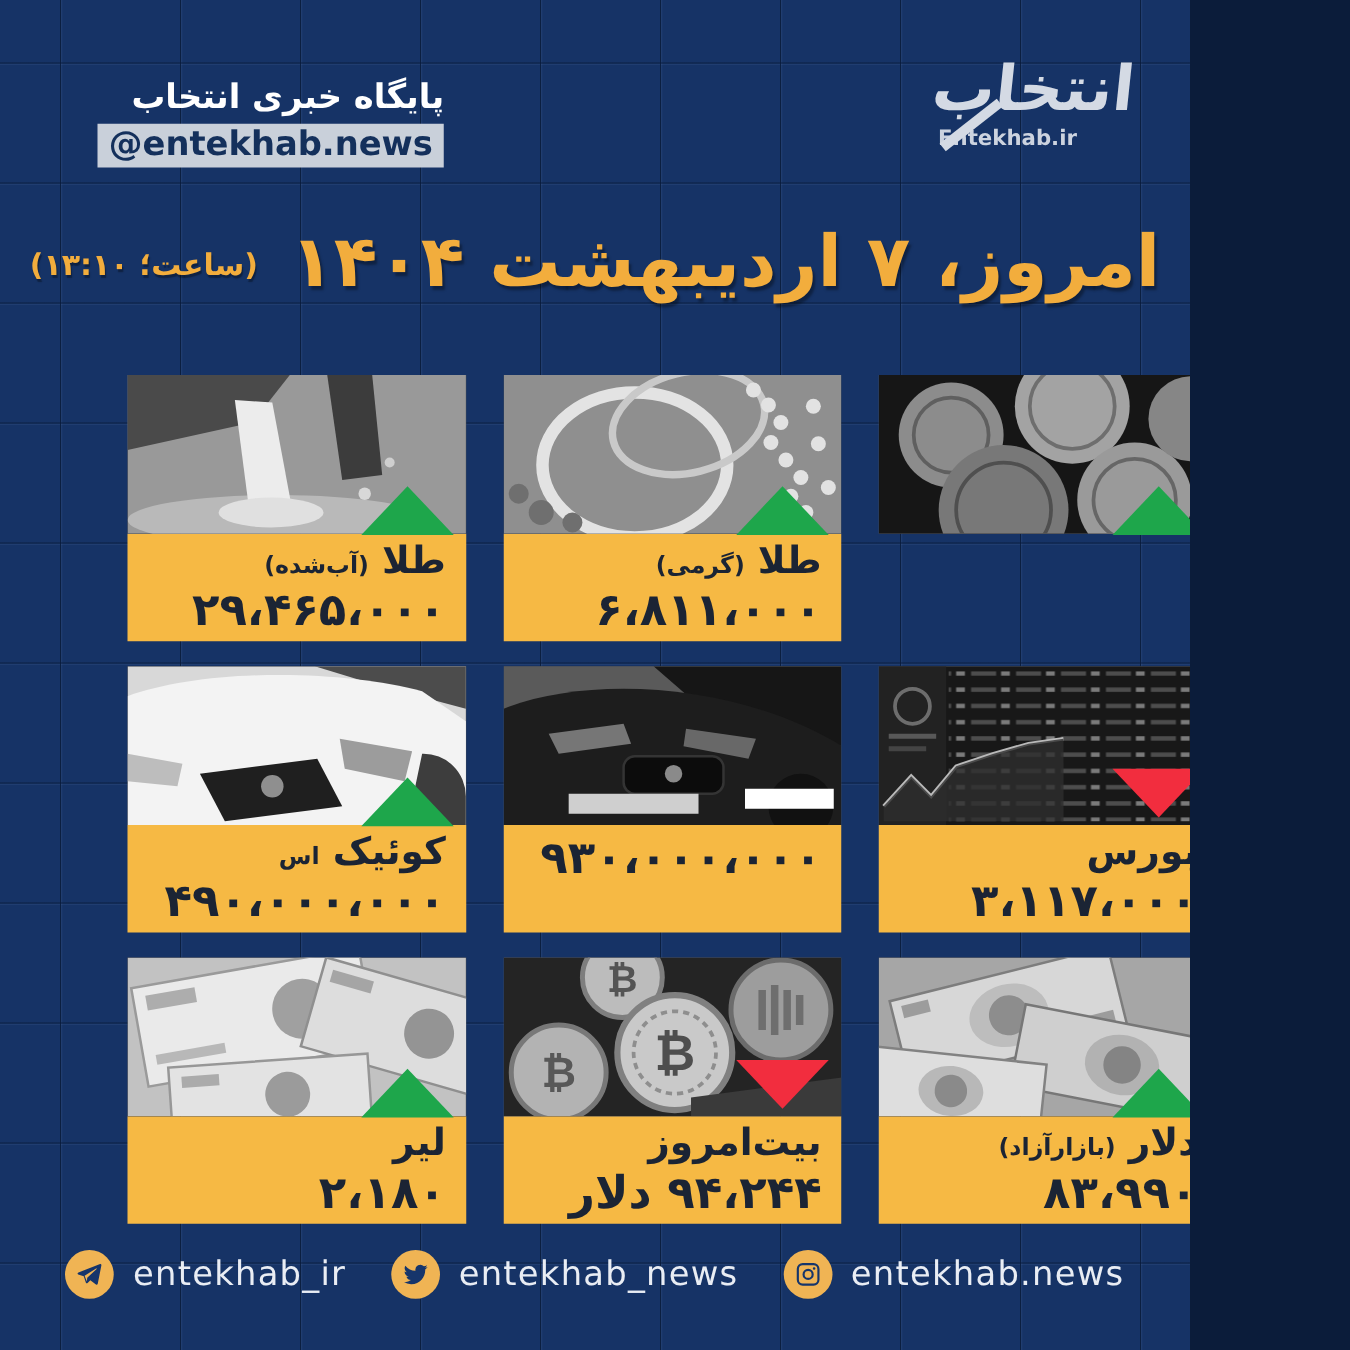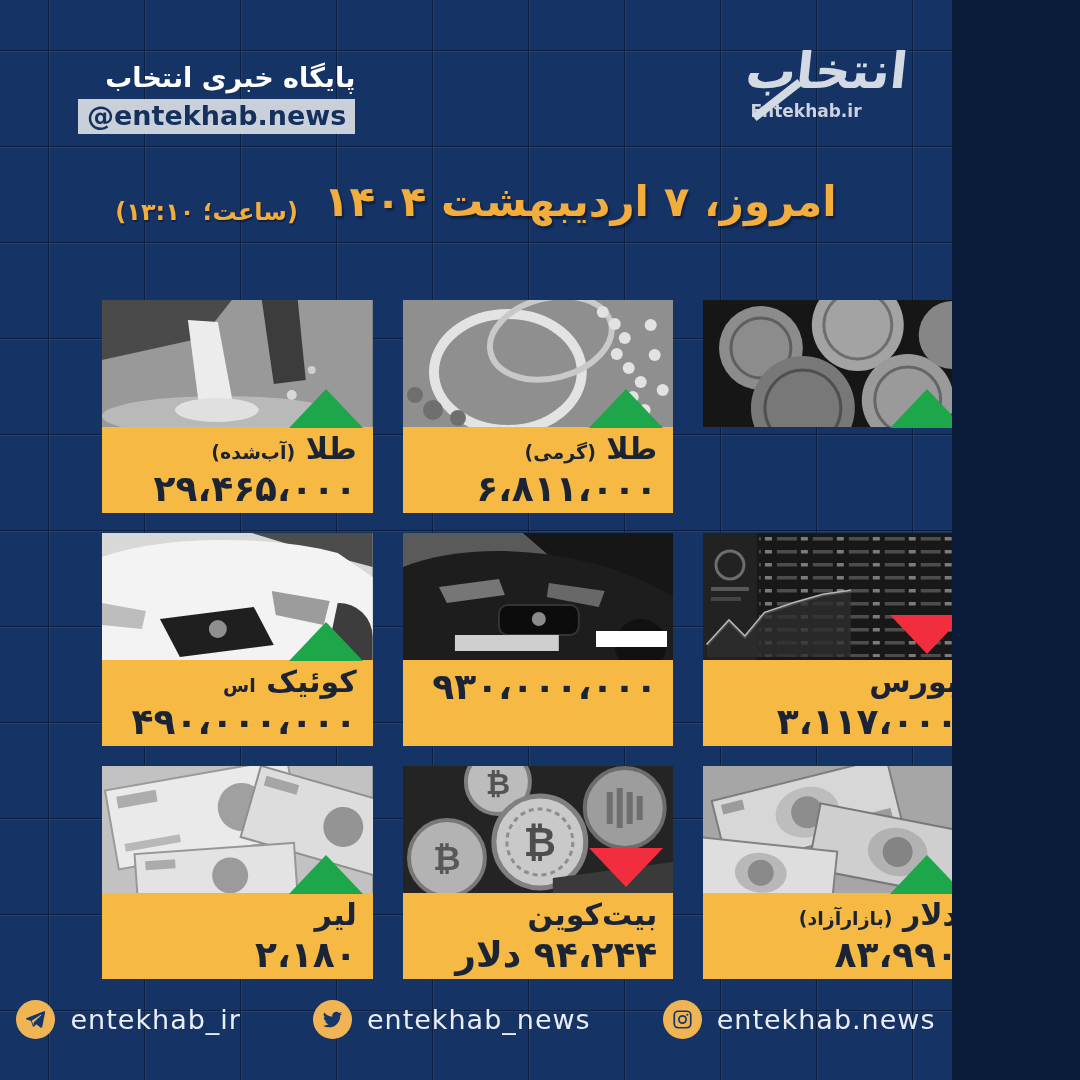--- a/index.html
+++ b/index.html
@@ -22,21 +22,21 @@
     font-weight:bold;font-size:27px;padding:1px 9px 3px 9px;margin-top:6px;}
   .logo-block{position:absolute;right:86px;top:44px;width:120px;text-align:center;}
   .logo-fa{font-size:50px;font-weight:bold;color:#d4dae4;line-height:1.1;
     transform:skewX(-6deg);display:inline-block;}
   .logo-slash{position:absolute;left:2px;top:52px;width:58px;height:8px;background:#d4dae4;
     transform:rotate(-38deg);}
   .logo-en{font-size:17px;font-weight:bold;color:#ccd3df;margin-top:2px;}
   
   .title-row{position:absolute;left:0;right:0;top:178px;display:flex;direction:rtl;
     justify-content:center;align-items:flex-start;gap:26px;}
-  .title-main{font-size:42px;font-weight:bold;color:#f2ad3d;
+  .title-main{font-size:57px;font-weight:bold;color:#f2ad3d;
     text-shadow:2px 3px 2px rgba(0,0,0,0.35);line-height:1.15;text-align:right;}
   .title-time{font-size:24px;font-weight:bold;color:#f2ad3d;margin-top:20px;
     text-shadow:1px 2px 1px rgba(0,0,0,0.35);}
   
   .cards{position:absolute;left:102px;top:300px;width:872px;display:grid;
     grid-template-columns:repeat(3,1fr);column-gap:30px;row-gap:20px;direction:rtl;}
   .card{position:relative;height:213px;}
   .card-image{height:127px;overflow:hidden;position:relative;background:#555;}
   .card-image svg{display:block;width:100%;height:100%;}
   .card-panel{height:86px;background:#f6b944;box-sizing:border-box;
@@ -49,21 +49,21 @@
   .trend{position:absolute;}
   .trend-up{right:10px;bottom:85px;width:0;height:0;
     border-left:37px solid transparent;border-right:37px solid transparent;
     border-bottom:39px solid #1ea64b;}
   .trend-down{right:10px;bottom:92px;width:0;height:0;
     border-left:37px solid transparent;border-right:37px solid transparent;
     border-top:39px solid #f22d3e;}
   .trend-flat{right:6px;bottom:99px;width:71px;height:16px;background:#ffffff;}
   
   .footer{position:absolute;left:0;right:0;top:1000px;display:flex;direction:ltr;
-    justify-content:center;align-items:center;gap:72px;}
+    justify-content:center;align-items:center;gap:36px;}
   .social{display:flex;align-items:center;gap:15px;}
   .social-label{color:#e9edf4;font-size:27px;letter-spacing:1px;}
   .social-icon{width:39px;height:39px;border-radius:50%;background:#f0b454;
     display:flex;align-items:center;justify-content:center;}
   .social-icon svg{width:23px;height:23px;fill:#16356b;}
 </style>
 </head>
 <body>
 
 <div class="canvas">
@@ -269,21 +269,21 @@
               <rect x="204" y="26" width="6" height="32"></rect>
               <rect x="214" y="22" width="6" height="40"></rect>
               <rect x="224" y="26" width="6" height="32"></rect>
               <rect x="234" y="30" width="6" height="24"></rect>
             </g>
           <polygon points="150,112 271,96 271,127 150,127" fill="#3a3a3a"></polygon>
         </svg>
       </div>
       <div class="trend trend-down"></div>
       <div class="card-panel">
-        <div class="card-title"><span>بیت‌کوین</span> <span class="qualifier"></span></div>
+        <div class="card-title"><span>بیت‌امروز</span> <span class="qualifier"></span></div>
         <div class="card-price">۹۴،۲۴۴ دلار</div>
       </div>
     </div>
 
     <div class="card">
       <div class="card-image">
         <svg viewBox="0 0 271 127" preserveAspectRatio="none">
           <rect width="271" height="127" fill="#c2c2c2"></rect>
           <g transform="rotate(-10 100 45)">
             <rect x="8" y="8" width="185" height="80" fill="#eaeaea" stroke="#9a9a9a" stroke-width="2"></rect>

